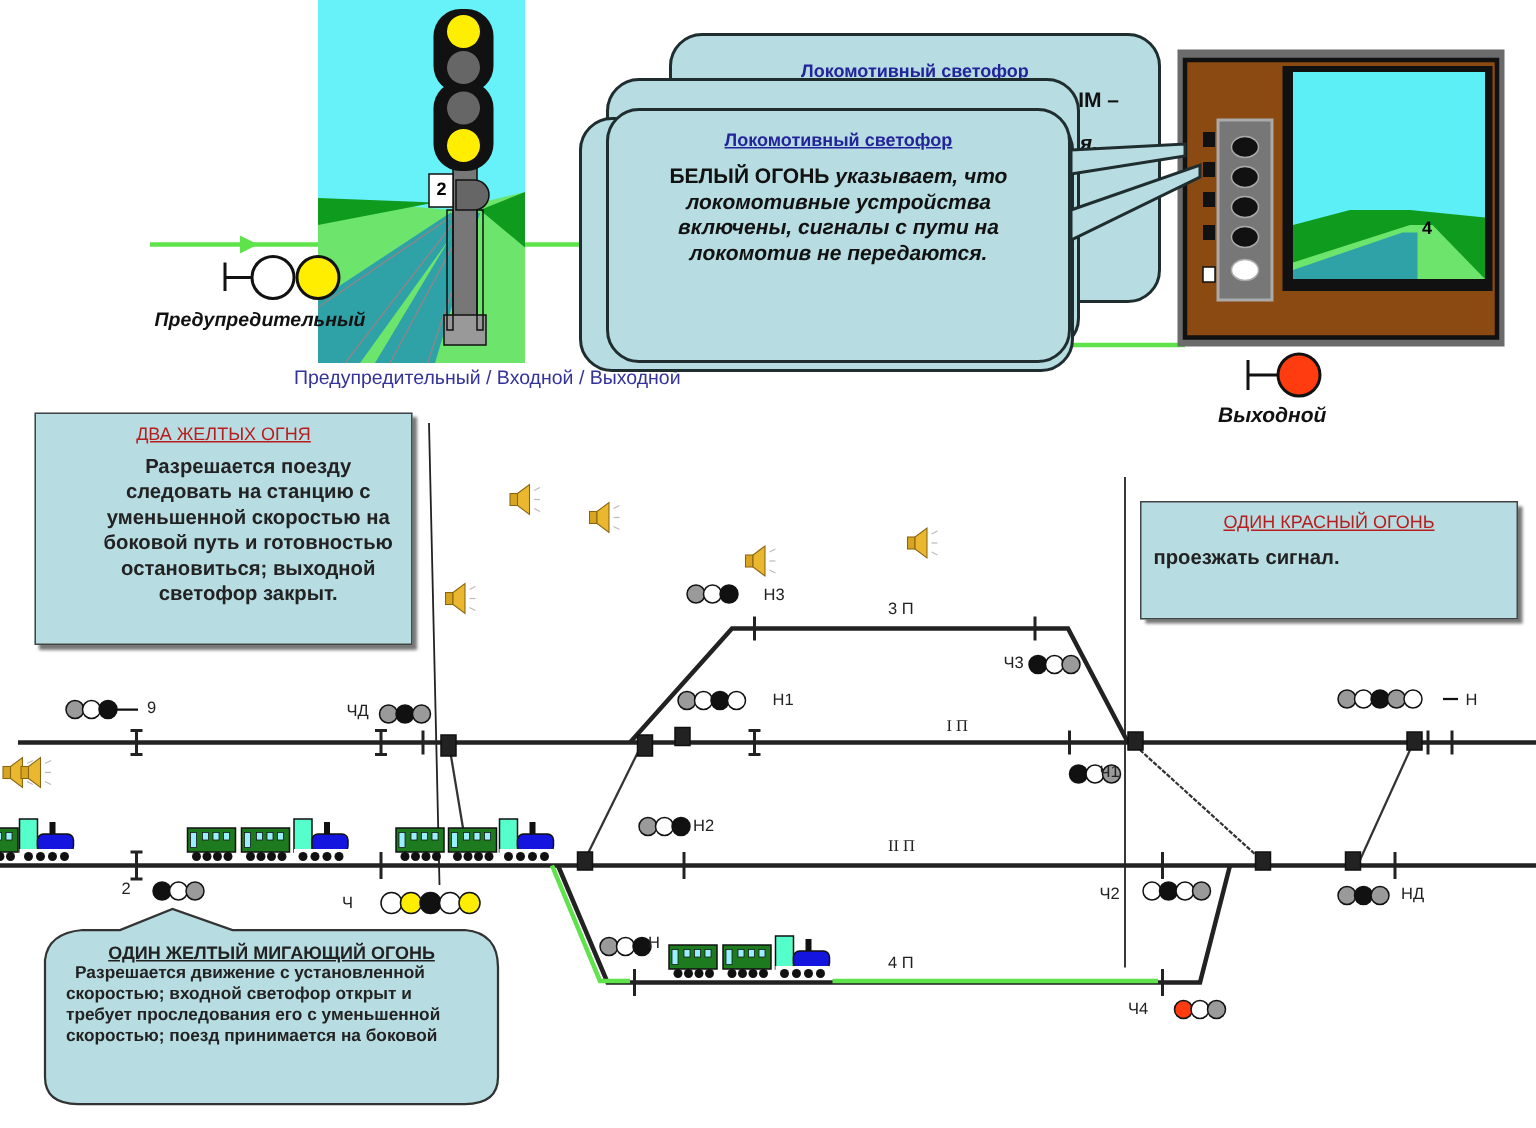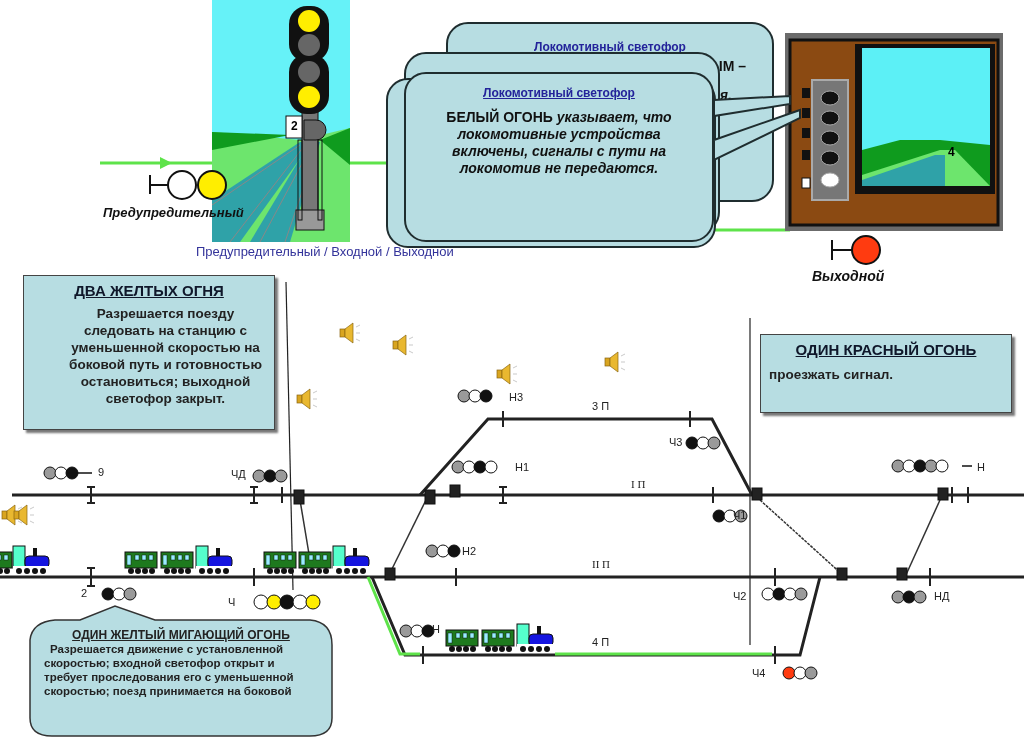--- a/index.html
+++ b/index.html
@@ -3,21 +3,21 @@
 <meta charset="utf-8">
 <style>
   html, body { margin:0; padding:0; background:#ffffff; }
   body { width:1024px; height:752px; position:relative; overflow:hidden; font-family:"Liberation Sans", sans-serif; }
   .abs { position:absolute; }
   svg.layer { position:absolute; left:0; top:0; }
   .callout { position:absolute; background:#b7dde2; border:2px solid #1f2d2f; box-sizing:border-box; text-align:center; }
   .callout-title { color:#23239a; font-weight:bold; text-decoration:underline; font-size:12px; }
   .callout-text { color:#111; font-weight:bold; font-style:italic; font-size:14px; line-height:17px; }
   .box { position:absolute; background:#b7dde2; border:1px solid #444; box-shadow:3px 3px 2px #777; box-sizing:border-box; text-align:center; }
-  .box-title { font-weight:bold; text-decoration:underline; font-size:15px; color:#0f172a; margin-top:6px; }
+  .box-title { font-weight:normal; text-decoration:underline; font-size:12px; color:#b91c1c; margin-top:6px; }
   .box-text { font-weight:bold; font-size:13.5px; line-height:17px; color:#222;padding-left:33px; }
   .label { position:absolute; font-size:11px; color:#222; white-space:nowrap; }
   .it-label { position:absolute; font-weight:bold; font-style:italic; font-size:13px; color:#111; white-space:nowrap; }
   .track-label { position:absolute; font-size:11px; color:#222; white-space:nowrap; }
 </style>
 </head>
 <body>
 
 <svg class="layer" width="1024" height="752">
 

